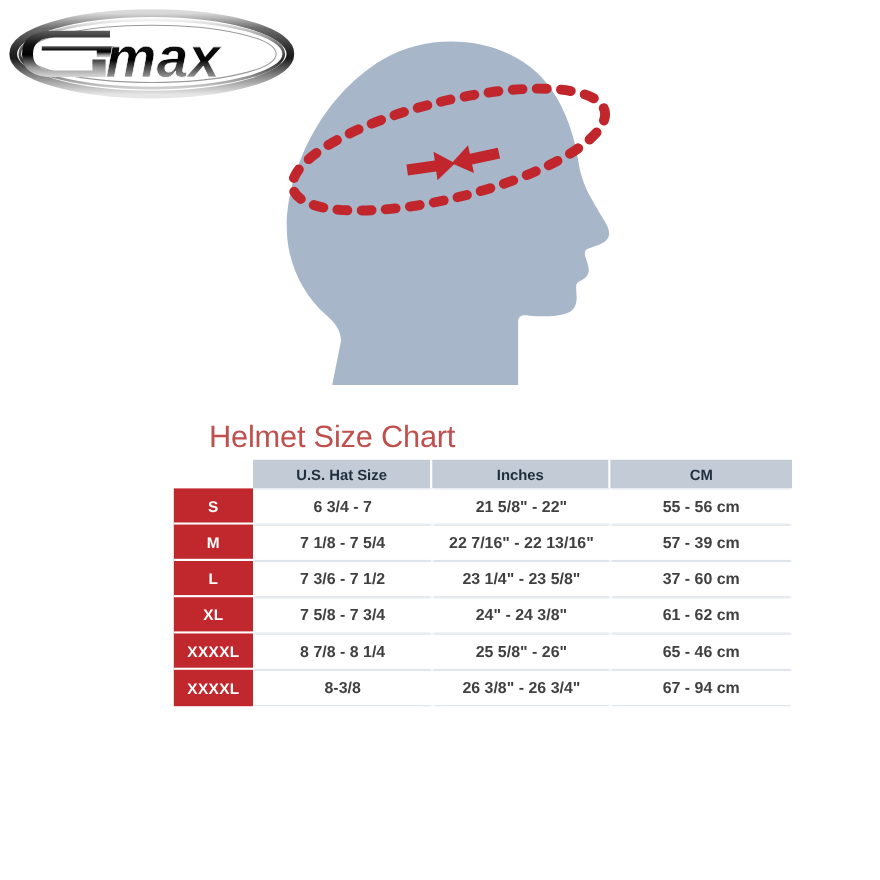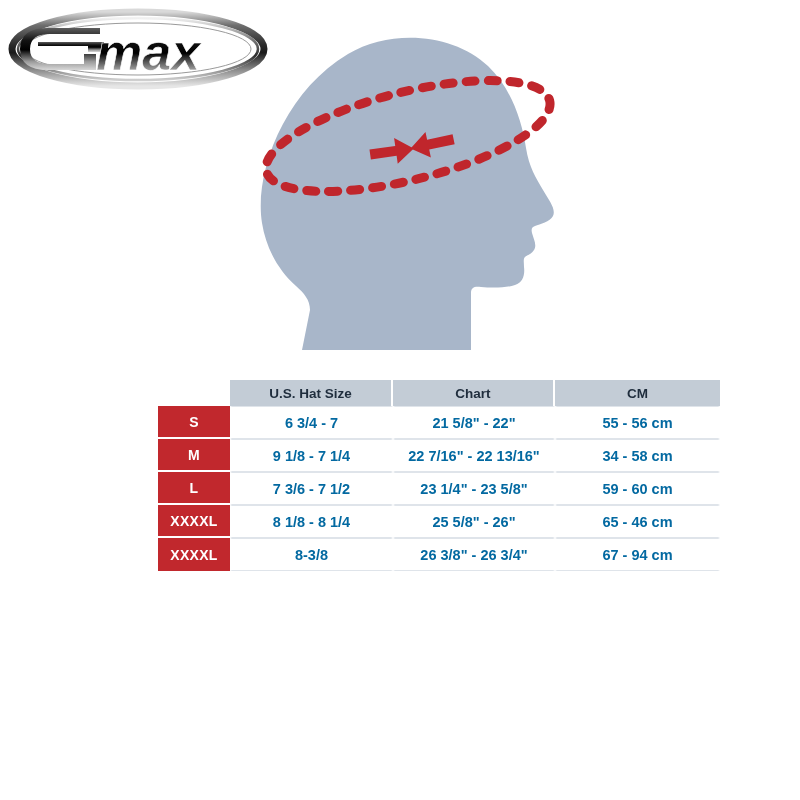--- a/index.html
+++ b/index.html
@@ -80,21 +80,21 @@
     background: #ffffff;
     border-right: 2px solid #ffffff;
   }
   thead th:last-child { border-right: none; }
 
   tbody td {
     height: 31px;
     padding: 0;
     text-align: center;
     font-size: 14.5px;
-    color: #0369a1;
+    color: #404040;
     font-weight: bold;
     background: #ffffff;
     border: 1px solid #dfe4ea;
     border-right: 2px solid #ffffff;
     border-left: 2px solid #ffffff;
     font-family: "Liberation Sans", sans-serif;
   }
   tbody td.size-cell {
     background: #c1282d;
     color: #ffffff;
@@ -180,58 +180,65 @@
     </g>
 
     <g transform="translate(196,133) rotate(-12)">
       <path d="M18,-5 L-8,-5 L-8,-13 L-26,0 L-8,13 L-8,5 L18,5 Z" fill="#c0262c"></path>
     </g>
   </svg>
 </div>
 
 <div id="size-chart-block">
 
+  <div id="chart-title">Helmet Size Chart</div>
 
   <table class="size-table">
     <colgroup>
       <col class="c-size">
         <col class="c-hat">
         <col class="c-inches">
         <col class="c-cm">
     </colgroup>
     <thead>
       <tr>
         <th class="blank-head"></th>
         <th>U.S. Hat Size</th>
-        <th>Chart</th>
+        <th>Inches</th>
         <th>CM</th>
       </tr>
     </thead>
     <tbody>
       <tr>
         <td class="size-cell">S</td>
         <td>6 3/4 - 7</td>
         <td>21 5/8" - 22"</td>
         <td>55 - 56 cm</td>
       </tr>
       <tr>
         <td class="size-cell">M</td>
-        <td>9 1/8 - 7 1/4</td>
+        <td>7 1/8 - 7 5/4</td>
         <td>22 7/16" - 22 13/16"</td>
-        <td>34 - 58 cm</td>
+        <td>57 - 39 cm</td>
       </tr>
       <tr>
         <td class="size-cell">L</td>
         <td>7 3/6 - 7 1/2</td>
         <td>23 1/4" - 23 5/8"</td>
-        <td>59 - 60 cm</td>
+        <td>37 - 60 cm</td>
+      </tr>
+      <tr>
+        <td class="size-cell">XL</td>
+        <td>7 5/8 - 7 3/4</td>
+        <td>24" - 24 3/8"</td>
+        <td>61 - 62 cm</td>
       </tr>
       <tr>
         <td class="size-cell">XXXXL</td>
-        <td>8 1/8 - 8 1/4</td>
+        <td>8 7/8 - 8 1/4</td>
         <td>25 5/8" - 26"</td>
         <td>65 - 46 cm</td>
       </tr>
       <tr>
         <td class="size-cell">XXXXL</td>
         <td>8-3/8</td>
         <td>26 3/8" - 26 3/4"</td>
         <td>67 - 94 cm</td>
       </tr>
     </tbody>

